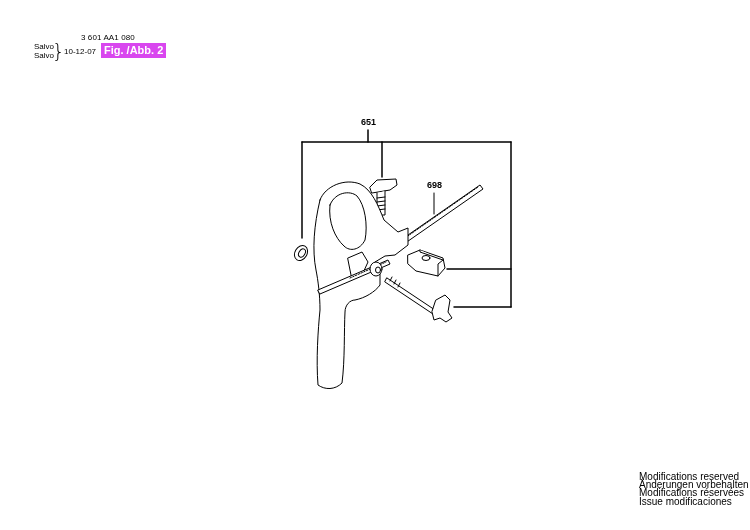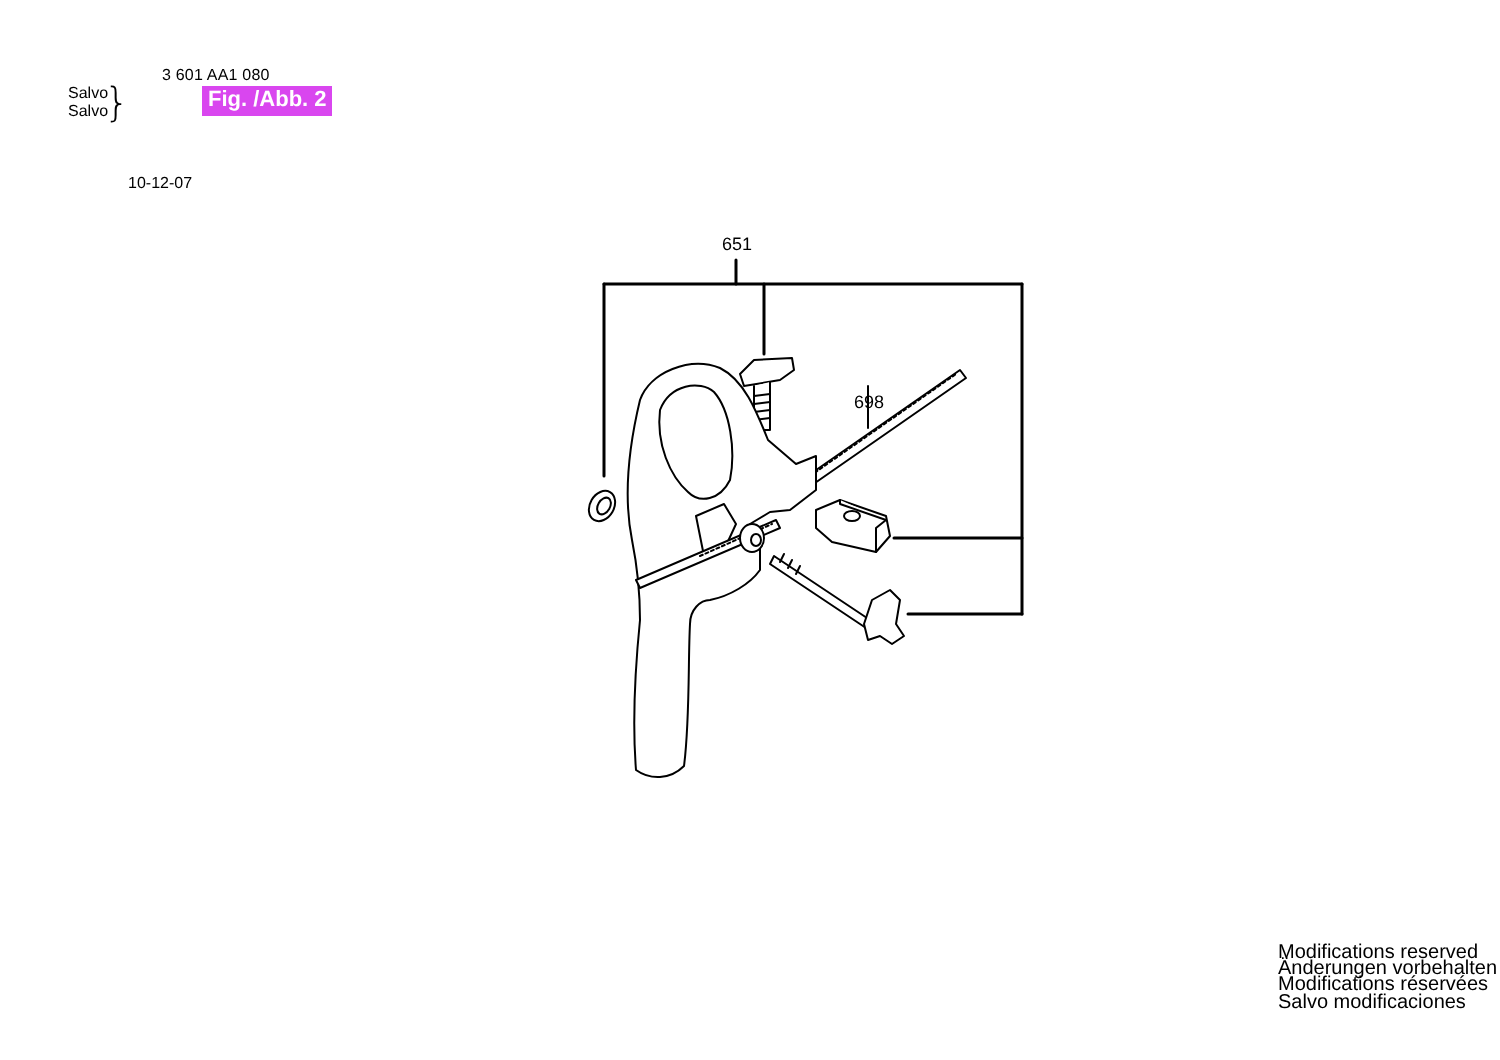--- a/index.html
+++ b/index.html
@@ -2,40 +2,40 @@
 <html><head>
 <meta charset="utf-8">
 <style>
   html, body { margin: 0; padding: 0; background: #ffffff; }
   body { width: 750px; height: 530px; position: relative; overflow: hidden;
          font-family: "Liberation Sans", sans-serif; color: #000; }
   .abs { position: absolute; }
   .partno { left: 34px; top: 33px; font-size: 8px; letter-spacing: 0.1px; padding-left: 47px; }
   .stand { left: 34px; top: 43px; font-size: 8px; line-height: 8.5px; }
   .brace { left: 52px; top: 41px; font-size: 20px; line-height: 20px; font-family: "DejaVu Sans", sans-serif; font-weight: 300; }
-  .date { left: 64px; top: 47px; font-size: 8px; margin-top: 40px; }
+  .date { left: 64px; top: 47px; font-size: 8px; }
   .fig { left: 101px; top: 43px; background: #d946ef; color: #fff; font-weight: bold; font-size: 11px; padding: 1px 3px; line-height: 13px; }
   .mods { left: 639px; top: 473px; font-size: 10px; line-height: 8.2px; }
-  .label { font-size: 9px; font-weight: normal; text-align: center; }
+  .label { font-size: 9px; font-weight: bold; text-align: center; }
   svg.diagram { position: absolute; left: 0; top: 0; }
 </style>
 </head>
 <body>
 
 <div class="abs partno">3 601 AA1 080</div>
 <div class="abs stand">
   <div>Salvo</div>
   <div>Salvo</div>
 </div>
 <div class="abs brace">}</div>
 <div class="abs date">10-12-07</div>
 <div class="abs fig">Fig. /Abb. 2</div>
 
 <div class="abs label" style="left:361px; top:117px;">651</div>
-<div class="abs label" style="left:427px; top:196px;">698</div>
+<div class="abs label" style="left:427px; top:180px;">698</div>
 
 <svg class="diagram" width="750" height="530" viewBox="0 0 750 530" fill="none" stroke="#000" stroke-width="1" stroke-linejoin="round" stroke-linecap="round">
 
   <g stroke-width="1.5">
     <line x1="368" y1="130" x2="368" y2="142"></line>
     <line x1="302" y1="142" x2="511" y2="142"></line>
     <line x1="302" y1="142" x2="302" y2="238"></line>
     <line x1="382" y1="142" x2="382" y2="177"></line>
     <line x1="511" y1="142" x2="511" y2="307"></line>
     <line x1="447" y1="269" x2="511" y2="269"></line>
@@ -88,14 +88,14 @@
     <path d="M387 278 L438 312 L436 316 L385 282 Z"></path>
     <path d="M390 281 L392 277 M394 284 L396 280 M398 287 L400 283"></path>
     <path d="M436 300 L445 295 L450 300 L448 312 L452 318 L446 322 L440 318 L434 320 L432 312 Z"></path>
   </g>
 </svg>
 
 <div class="abs mods">
   <div>Modifications reserved</div>
   <div>Änderungen vorbehalten</div>
   <div>Modifications réservées</div>
-  <div>Salvo modificaciones</div>
+  <div>Issue modificaciones</div>
 </div>
 
 </body></html>

